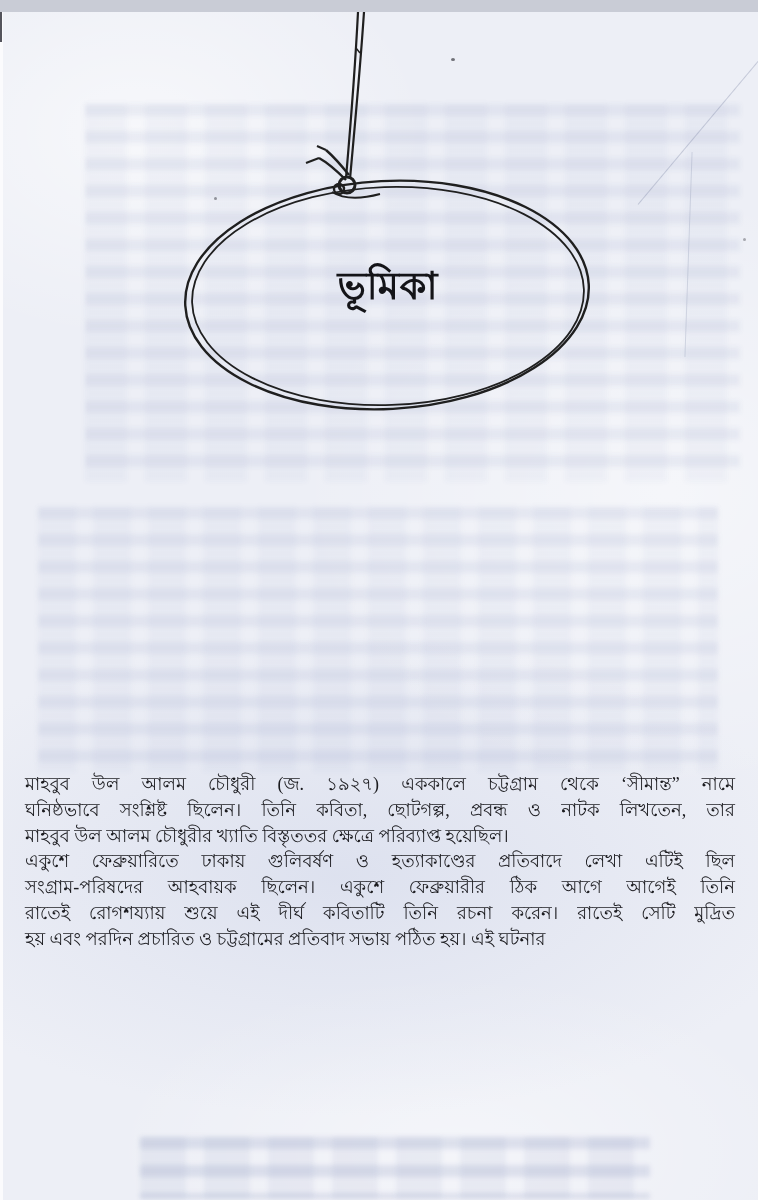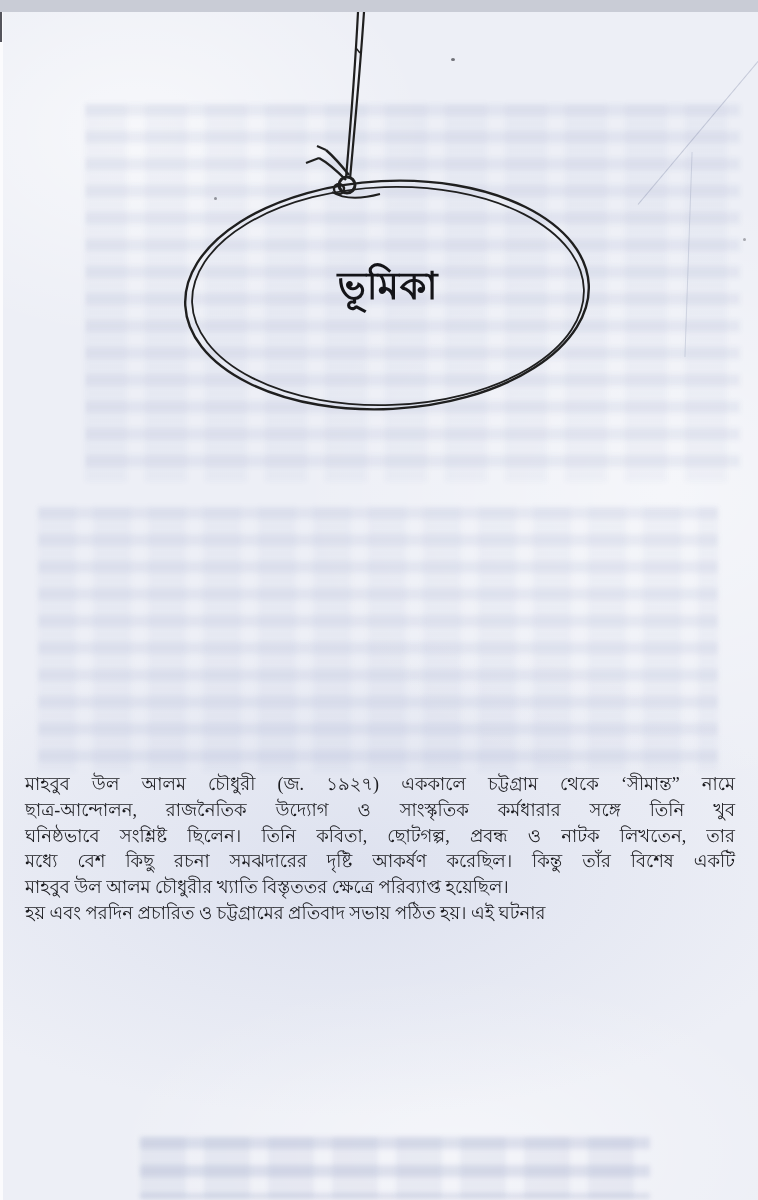--- a/index.html
+++ b/index.html
@@ -98,20 +98,21 @@
     <path d="M332,180 C345,188 365,186 380,182" stroke="#1f1f1f" stroke-width="2"></path>
 
     <ellipse cx="387" cy="283" rx="202" ry="114" transform="rotate(-3 387 283)" stroke="#1f1f1f" stroke-width="2.4"></ellipse>
     <ellipse cx="388" cy="284" rx="196" ry="109" transform="rotate(-2 388 284)" stroke="#1f1f1f" stroke-width="1.8"></ellipse>
   </svg>
 
   <div class="title">ভূমিকা</div>
 
   <div class="textblock">
     <span class="tline">মাহবুব উল আলম চৌধুরী (জ. ১৯২৭) এককালে চট্টগ্রাম থেকে ‘সীমান্ত” নামে</span>
-    <span class="tline">ছাত্র-আন্দোলন, রাজনৈতিক উদ্যোগ ও সাংস্কৃতিক কর্মধারার সঙ্গে তিনি খুব</span>
     <span class="tline">ঘনিষ্ঠভাবে সংশ্লিষ্ট ছিলেন। তিনি কবিতা, ছোটগল্প, প্রবন্ধ ও নাটক লিখতেন, তার</span>
-    <span class="tline">মধ্যে বেশ কিছু রচনা সমঝদারের দৃষ্টি আকর্ষণ করেছিল। কিন্তু তাঁর বিশেষ একটি</span>
     <span class="tline pend">মাহবুব উল আলম চৌধুরীর খ্যাতি বিস্তৃততর ক্ষেত্রে পরিব্যাপ্ত হয়েছিল।</span>
+    <span class="tline">একুশে ফেব্রুয়ারিতে ঢাকায় গুলিবর্ষণ ও হত্যাকাণ্ডের প্রতিবাদে লেখা এটিই ছিল</span>
+    <span class="tline">সংগ্রাম-পরিষদের আহবায়ক ছিলেন। একুশে ফেব্রুয়ারীর ঠিক আগে আগেই তিনি</span>
+    <span class="tline">রাতেই রোগশয্যায় শুয়ে এই দীর্ঘ কবিতাটি তিনি রচনা করেন। রাতেই সেটি মুদ্রিত</span>
     <span class="tline pend">হয় এবং পরদিন প্রচারিত ও চট্টগ্রামের প্রতিবাদ সভায় পঠিত হয়। এই ঘটনার</span>
   </div>
 
 </div>
 
 </body></html>

